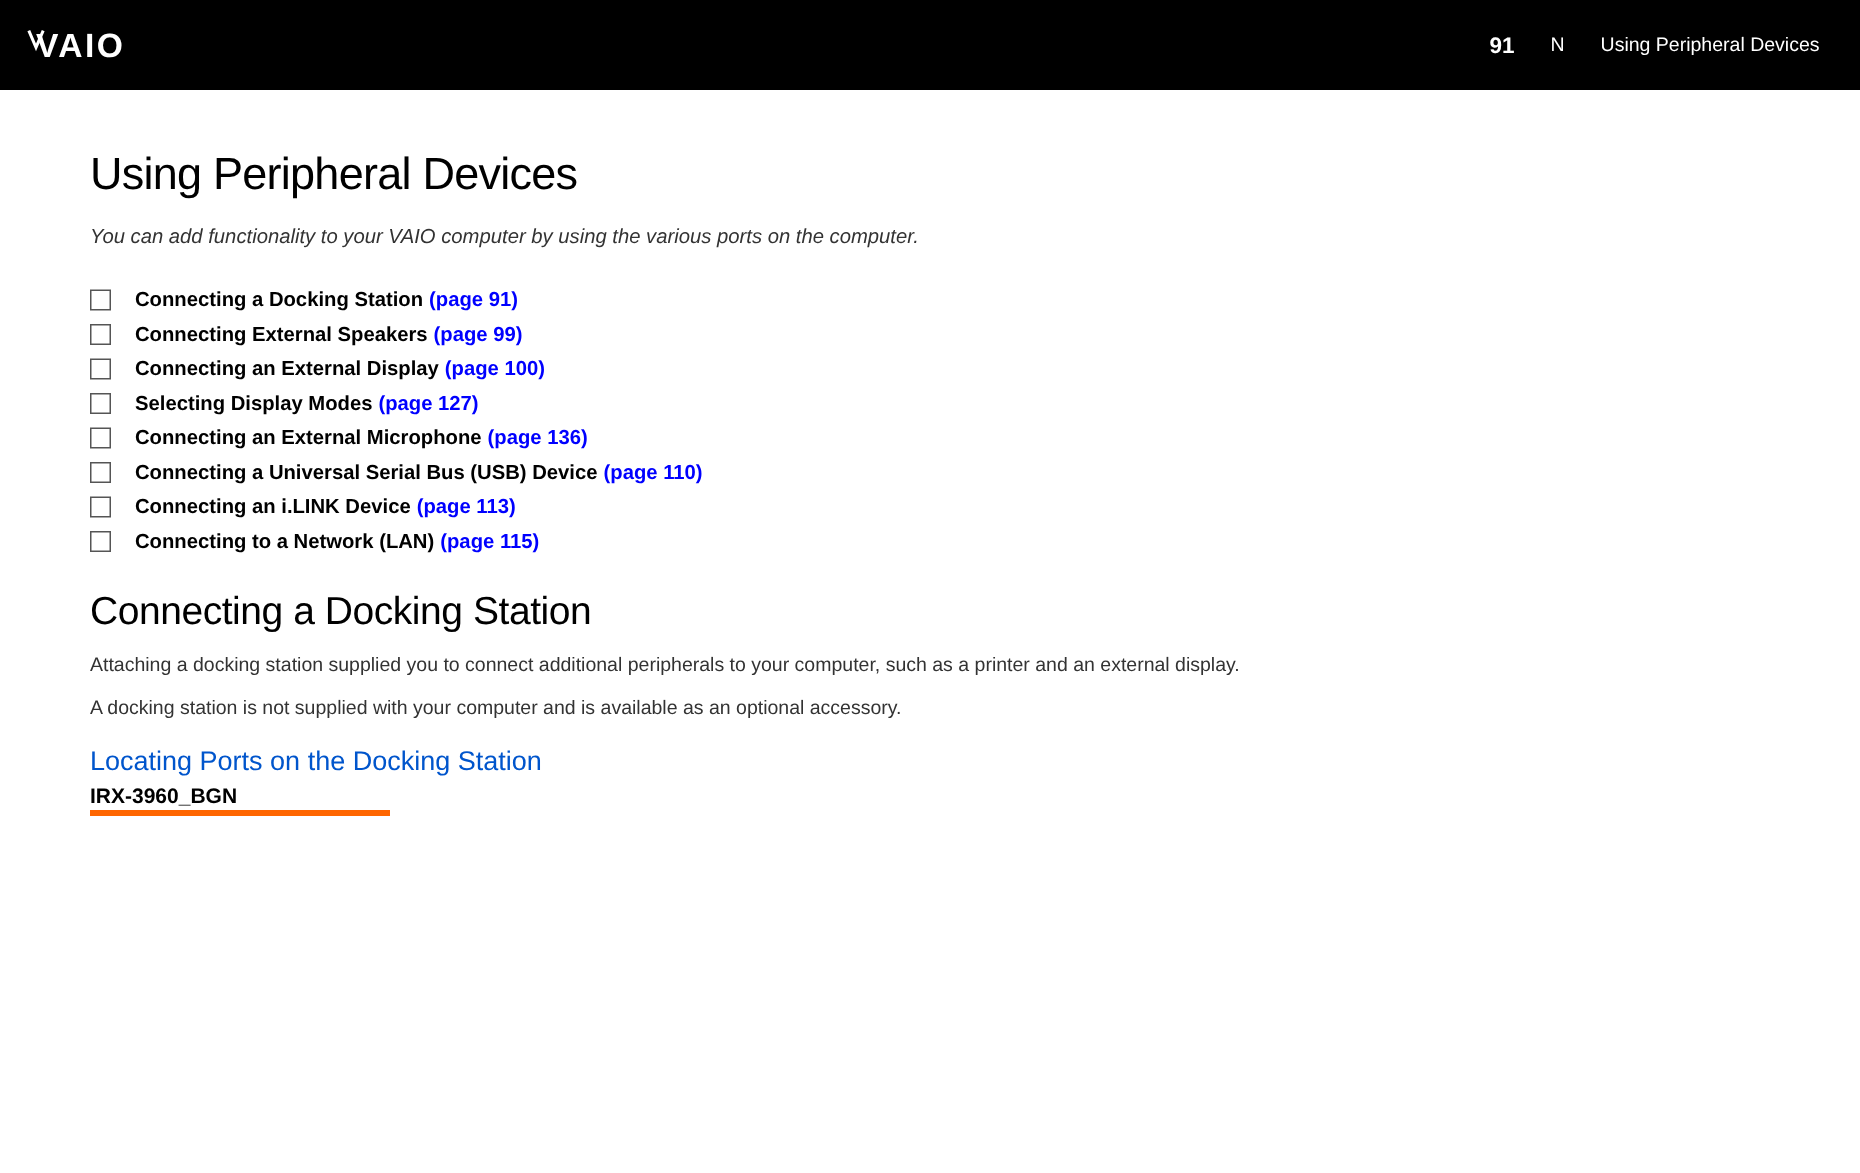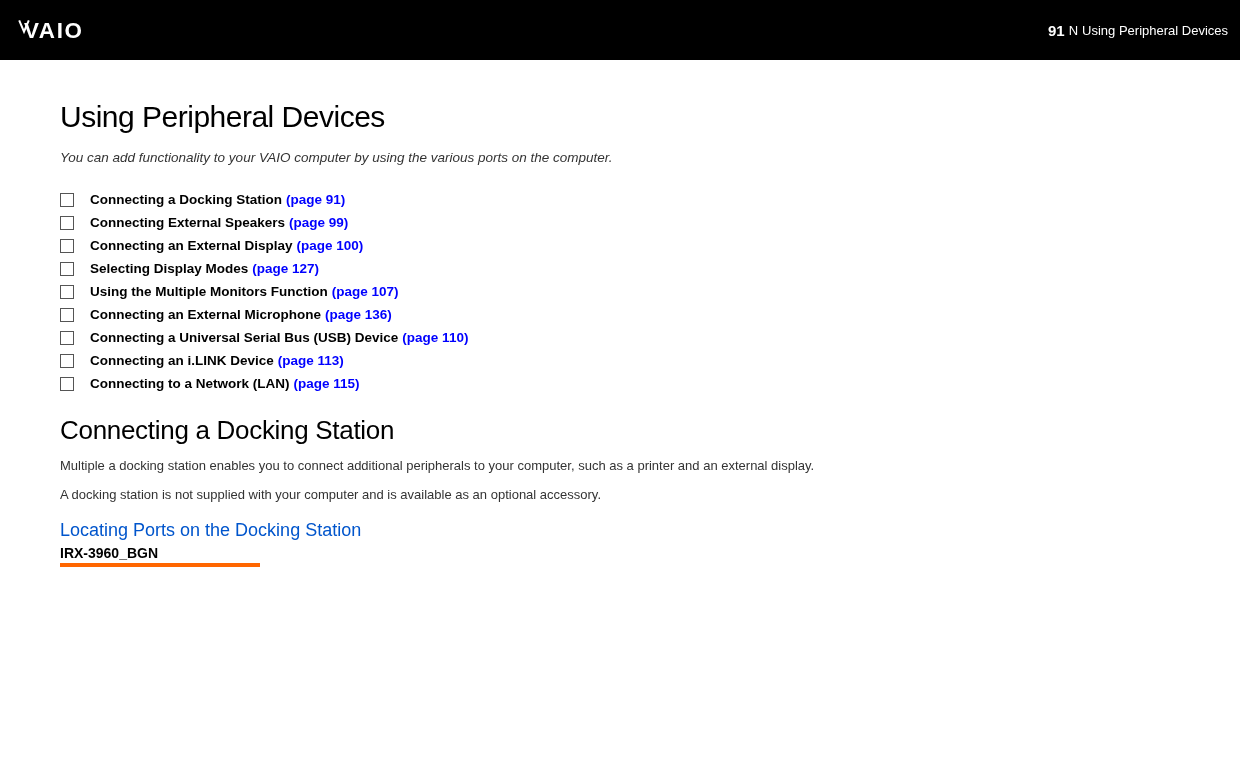--- a/index.html
+++ b/index.html
@@ -16,37 +16,36 @@
       overflow: hidden;
     }
 
     
     .header {
       background: #000000;
       height: 60px;
       display: flex;
       align-items: center;
       justify-content: space-between;
-      padding: 0 12px 0 16px;
+      padding: 0 27px 0 16px;
     }
 
     .vaio-logo {
       display: flex;
       align-items: center;
     }
 
     .vaio-logo svg {
       height: 32px;
       width: auto;
     }
 
     .header-right {
       display: flex;
-      align-items: center;
-      gap: 4px;
+      gap: 24px;
       color: #ffffff;
       font-size: 13px;
     }
 
     .header-page-num {
       font-size: 15px;
       font-weight: bold;
       color: #ffffff;
     }
 
@@ -193,25 +192,20 @@
         <span class="toc-text">Connecting an External Display </span>
         <a class="toc-link" href="#">(page 100)</a>
       </li>
       <li>
         <span class="checkbox-icon"></span>
         <span class="toc-text">Selecting Display Modes </span>
         <a class="toc-link" href="#">(page 127)</a>
       </li>
       <li>
         <span class="checkbox-icon"></span>
-        <span class="toc-text">Using the Multiple Monitors Function </span>
-        <a class="toc-link" href="#">(page 107)</a>
-      </li>
-      <li>
-        <span class="checkbox-icon"></span>
         <span class="toc-text">Connecting an External Microphone </span>
         <a class="toc-link" href="#">(page 136)</a>
       </li>
       <li>
         <span class="checkbox-icon"></span>
         <span class="toc-text">Connecting a Universal Serial Bus (USB) Device </span>
         <a class="toc-link" href="#">(page 110)</a>
       </li>
       <li>
         <span class="checkbox-icon"></span>
@@ -219,20 +213,20 @@
         <a class="toc-link" href="#">(page 113)</a>
       </li>
       <li>
         <span class="checkbox-icon"></span>
         <span class="toc-text">Connecting to a Network (LAN) </span>
         <a class="toc-link" href="#">(page 115)</a>
       </li>
     </ul>
 
   <h2 class="section-title">Connecting a Docking Station</h2>
-  <p class="section-body">Multiple a docking station enables you to connect additional peripherals to your computer, such as a printer and an external display.</p>
+  <p class="section-body">Attaching a docking station supplied you to connect additional peripherals to your computer, such as a printer and an external display.</p>
   <p class="section-body">A docking station is not supplied with your computer and is available as an optional accessory.</p>
 
   <h3 class="subsection-title">Locating Ports on the Docking Station</h3>
   <div class="label-tag">IRX-3960_BGN</div>
   <div class="orange-line"></div>
 
 </div>
 
 </body></html>

